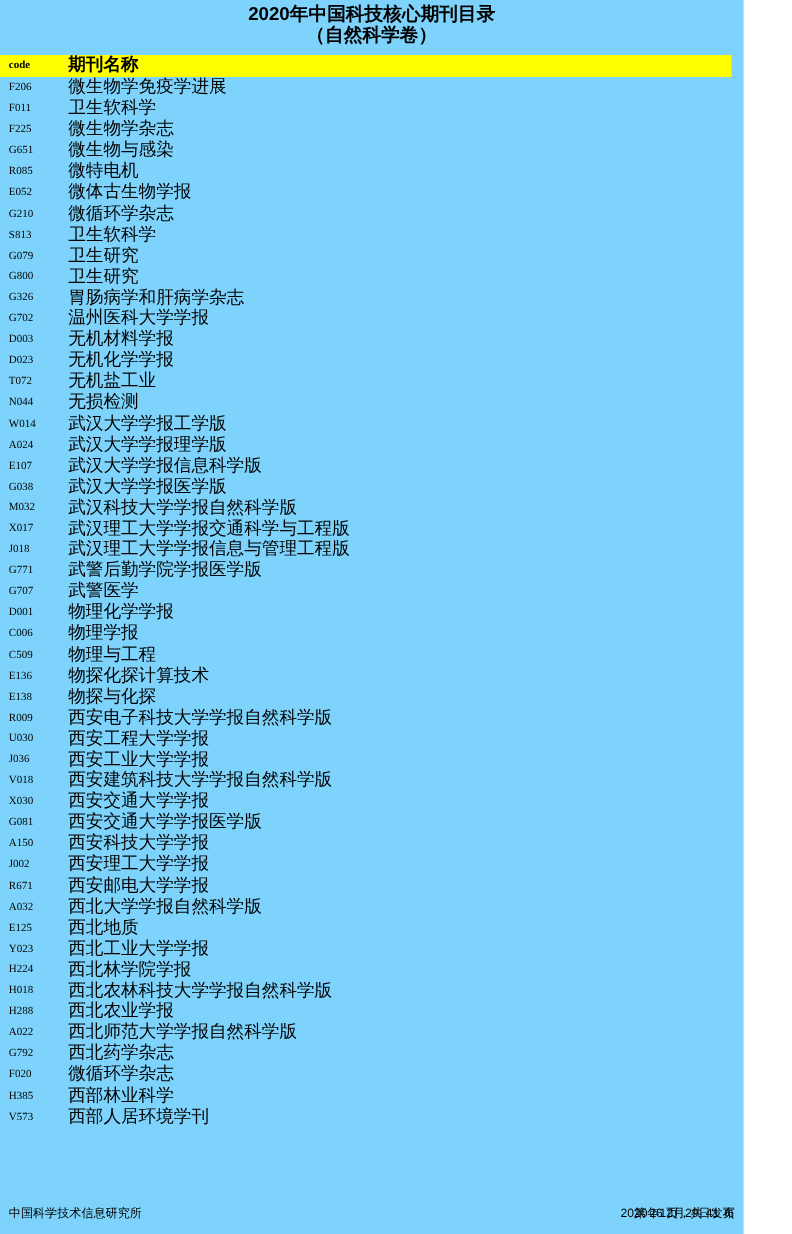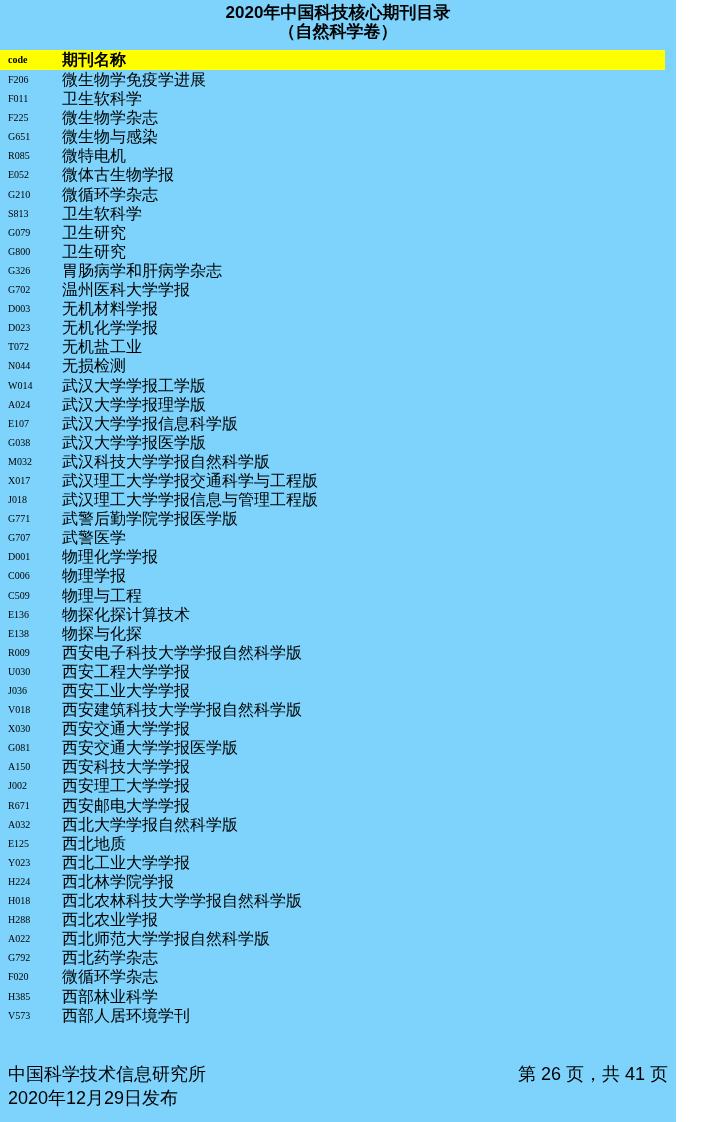--- a/index.html
+++ b/index.html
@@ -54,22 +54,21 @@
   }
   .footer {
     position: absolute;
     left: 8px;
     right: 8px;
     bottom: 12px;
     display: flex;
     justify-content: space-between;
     align-items: baseline;
     font-family: "Liberation Sans", sans-serif;
-    font-size: 18px;
-    flex-direction: column;
+    font-size: 11px;
   }
   .footer .f-center {
     position: absolute;
     left: 0;
     right: 0;
     text-align: right;
   }
 </style>
 </head>
 <body>

